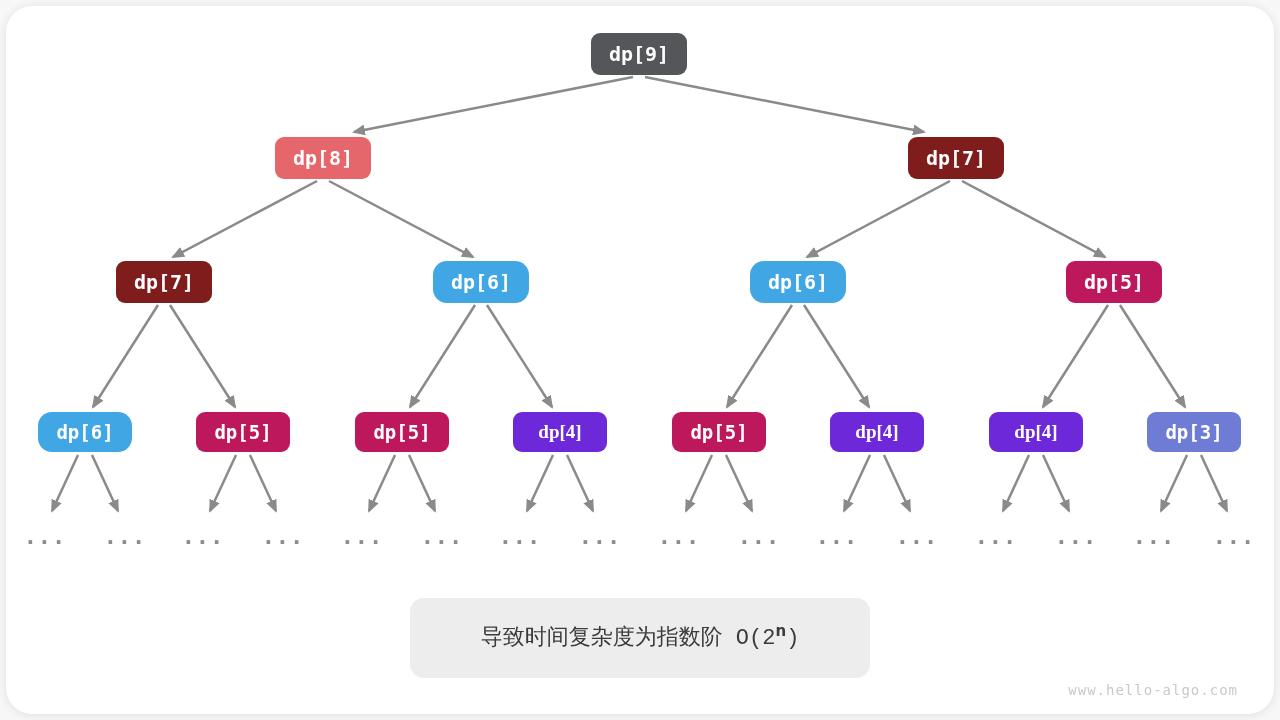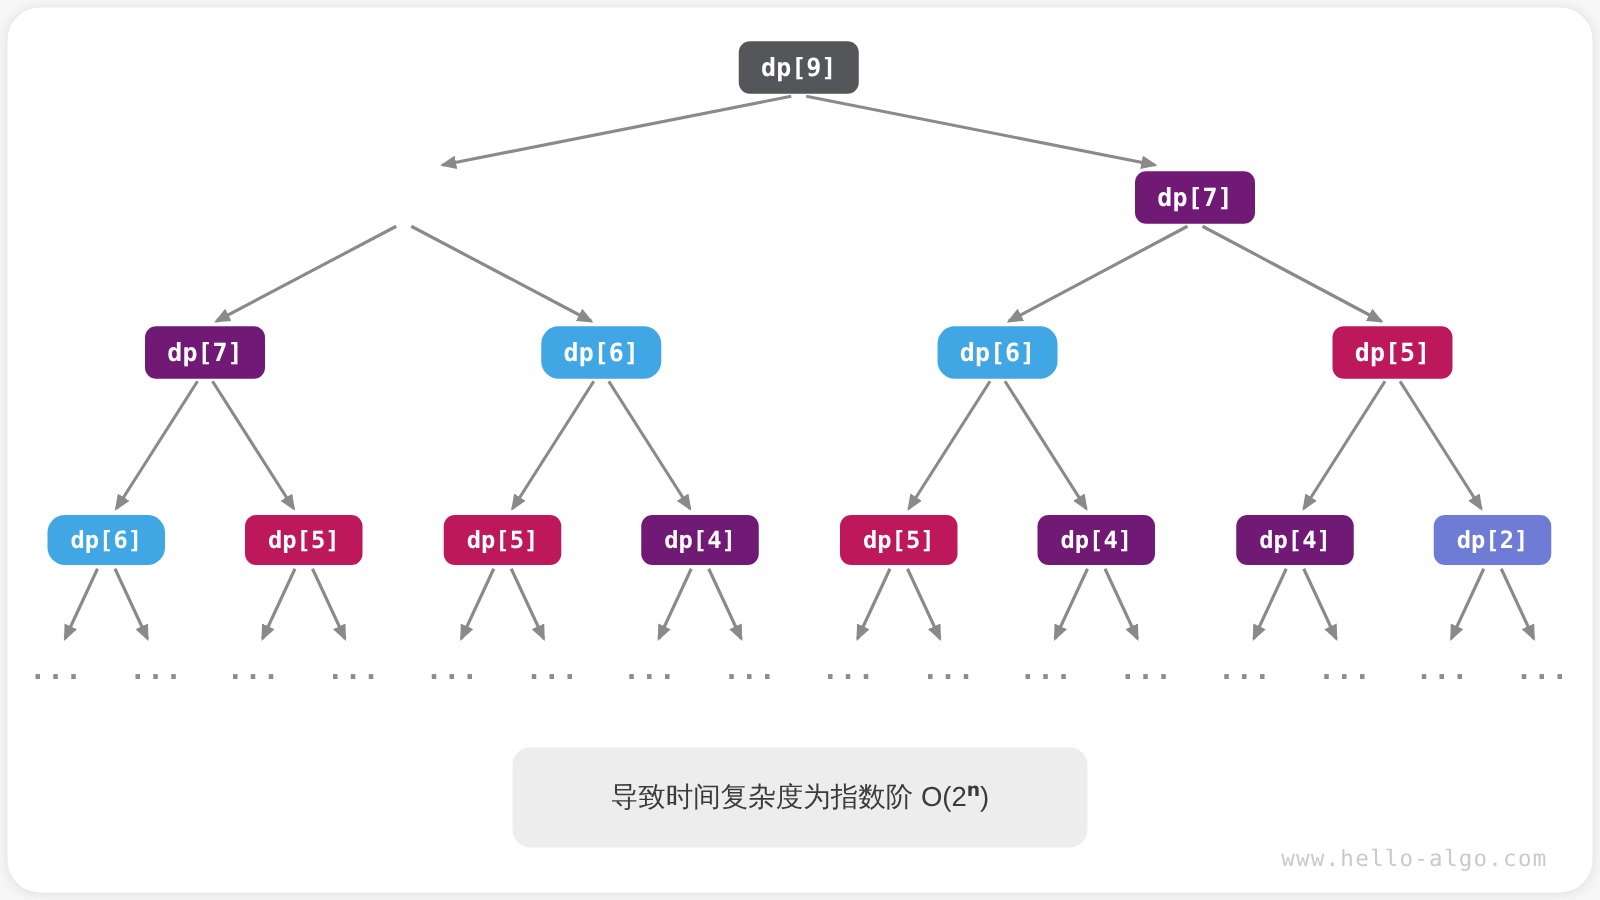--- a/index.html
+++ b/index.html
@@ -22,42 +22,42 @@
     min-width:96px;height:42px;padding:12px 10px;box-sizing:border-box;
     border-radius:9px;color:#ffffff;
     font-family:"DejaVu Sans Mono","Liberation Mono",monospace;
     font-weight:bold;font-size:20px;
     display:flex;align-items:center;justify-content:center;
     white-space:nowrap;
   }
   .node.lvl4{min-width:94px;height:40px;font-size:19px;}
   .c-dark{background:#54565a;}
   .c-red{background:#e5676b;}
-  .c-orange{background:#701a75;}
+  .c-orange{background:#7f1d1d;}
   .c-blue{background:#41a6e4;border-radius:14px;}
   .c-green{background:#be185d;}
-  .c-teal{background:#701a75;}
+  .c-teal{background:#6d28d9;font-family:Liberation Serif, serif;}
   .c-purple{background:#6e7cd5;}
   .dots{
     position:absolute;transform:translate(-50%,-50%);
     color:#8c8c8c;font-family:"DejaVu Sans Mono","Liberation Mono",monospace;
     font-weight:bold;font-size:22px;letter-spacing:1px;line-height:1;
   }
   .caption{
     position:absolute;left:410px;top:598px;width:460px;height:80px;
     background:#ededed;border-radius:14px;
     display:flex;flex-direction:column;align-items:center;justify-content:center;
     color:#3b3b3b;font-size:22px;line-height:34px;
   }
   .caption sup{font-weight:bold;font-size:15px;line-height:0;}
-  .cap-mono{font-family:Liberation Sans, sans-serif;}
+  .cap-mono{font-family:Liberation Mono, monospace;}
   .watermark{
     position:absolute;right:42px;bottom:22px;
     color:#c9c9c9;font-family:"DejaVu Sans Mono","Liberation Mono",monospace;
-    font-size:18px;letter-spacing:1px;
+    font-size:14px;letter-spacing:1px;
   }
 </style>
 </head>
 <body>
 
 <div class="card"></div>
 
 <div class="stage">
 
   <svg class="edges" viewBox="0 0 1280 720">
@@ -97,35 +97,36 @@
     <line x1="870" y1="455" x2="844" y2="511" marker-end="url(#ah)"></line>
     <line x1="884" y1="455" x2="910" y2="511" marker-end="url(#ah)"></line>
     <line x1="1029" y1="455" x2="1003" y2="511" marker-end="url(#ah)"></line>
     <line x1="1043" y1="455" x2="1069" y2="511" marker-end="url(#ah)"></line>
     <line x1="1187" y1="455" x2="1161" y2="511" marker-end="url(#ah)"></line>
     <line x1="1201" y1="455" x2="1227" y2="511" marker-end="url(#ah)"></line>
   </svg>
 
   <div class="node c-dark" style="left:639px;top:54px">dp[9]</div>
 
+  <div class="node c-red" style="left:323px;top:158px">dp[8]</div>
   <div class="node c-orange" style="left:956px;top:158px">dp[7]</div>
 
   <div class="node c-orange" style="left:164px;top:282px">dp[7]</div>
   <div class="node c-blue" style="left:481px;top:282px">dp[6]</div>
   <div class="node c-blue" style="left:798px;top:282px">dp[6]</div>
   <div class="node c-green" style="left:1114px;top:282px">dp[5]</div>
 
   <div class="node lvl4 c-blue" style="left:85px;top:432px">dp[6]</div>
   <div class="node lvl4 c-green" style="left:243px;top:432px">dp[5]</div>
   <div class="node lvl4 c-green" style="left:402px;top:432px">dp[5]</div>
   <div class="node lvl4 c-teal" style="left:560px;top:432px">dp[4]</div>
   <div class="node lvl4 c-green" style="left:719px;top:432px">dp[5]</div>
   <div class="node lvl4 c-teal" style="left:877px;top:432px">dp[4]</div>
   <div class="node lvl4 c-teal" style="left:1036px;top:432px">dp[4]</div>
-  <div class="node lvl4 c-purple" style="left:1194px;top:432px">dp[2]</div>
+  <div class="node lvl4 c-purple" style="left:1194px;top:432px">dp[3]</div>
 
   <span class="dots" style="left:45px;top:537px">...</span>
   <span class="dots" style="left:125px;top:537px">...</span>
   <span class="dots" style="left:203px;top:537px">...</span>
   <span class="dots" style="left:283px;top:537px">...</span>
   <span class="dots" style="left:362px;top:537px">...</span>
   <span class="dots" style="left:442px;top:537px">...</span>
   <span class="dots" style="left:520px;top:537px">...</span>
   <span class="dots" style="left:600px;top:537px">...</span>
   <span class="dots" style="left:679px;top:537px">...</span>

